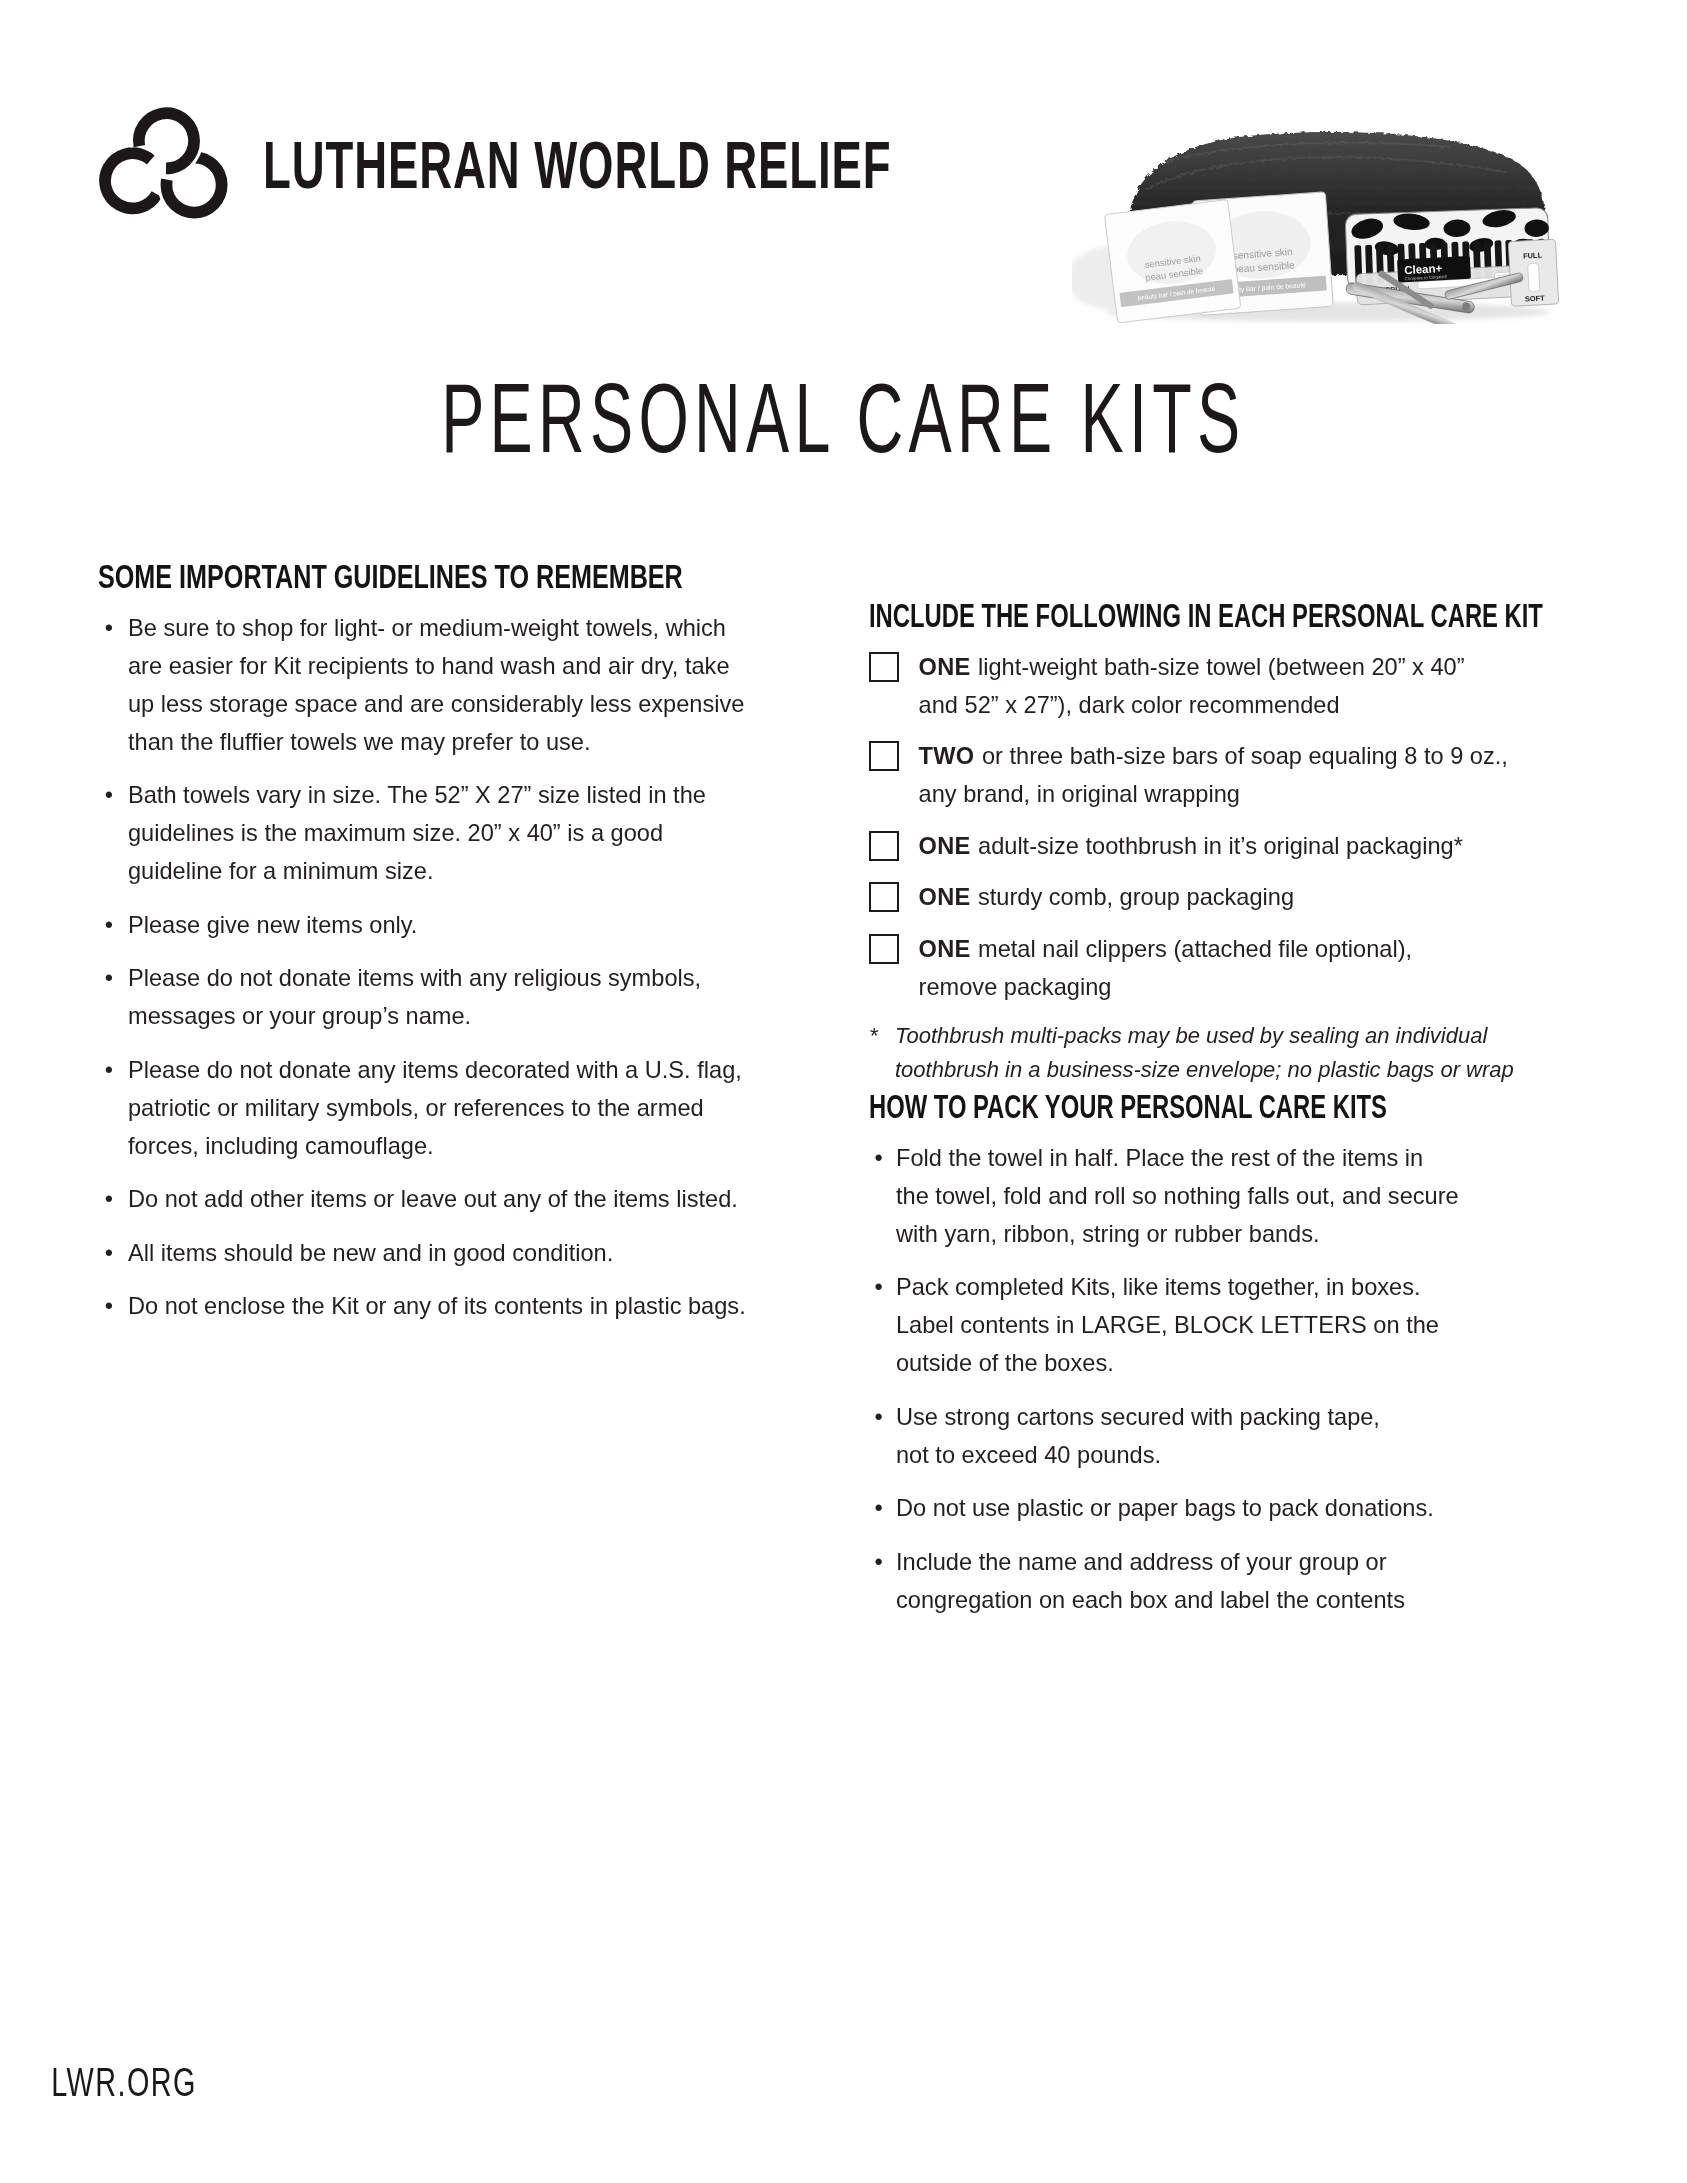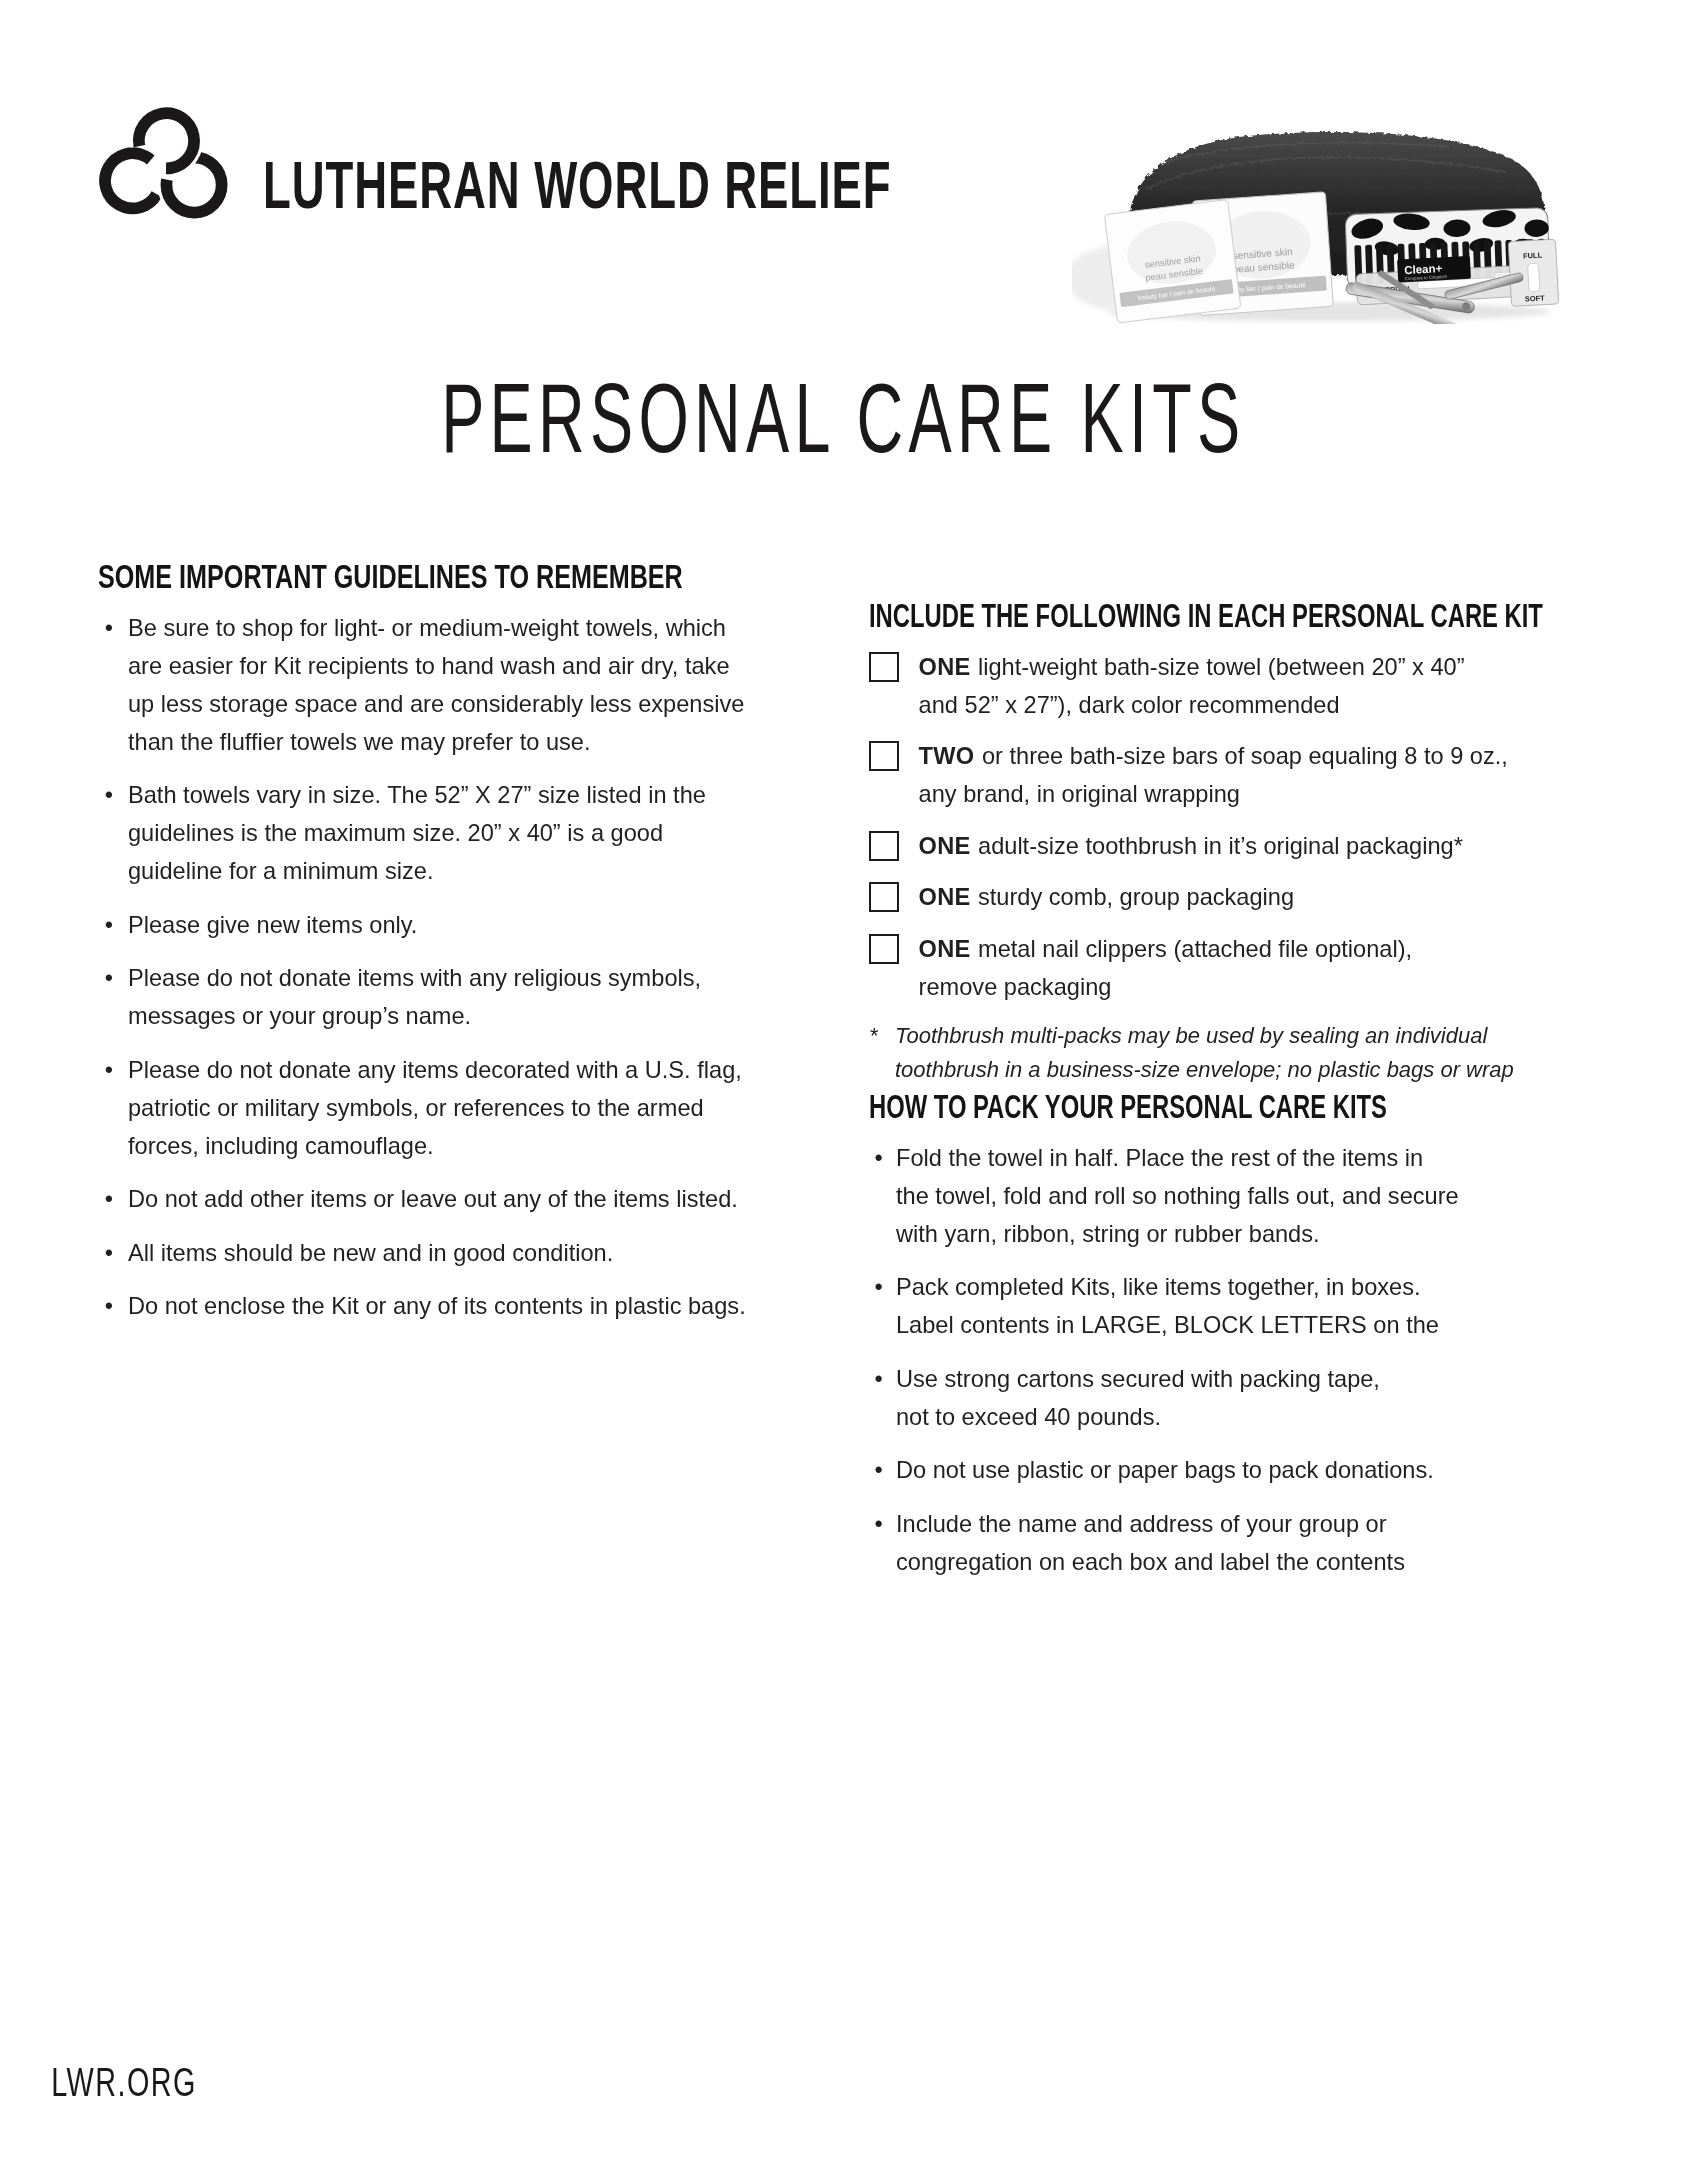--- a/index.html
+++ b/index.html
@@ -1,21 +1,21 @@
 <!DOCTYPE html>
 <html style="--text: #231f20; --box: #1b1b1b;font-size:10.8px"><head>
 <meta charset="utf-8">
 <style>
   html,body { margin:0; padding:0; background:#ffffff; }
   body { width:1687px; height:2183px; font-family:"Liberation Sans", sans-serif; }
   .page { position:relative; width:1687px; height:2183px; background:#fff; overflow:hidden; color:var(--text,#231f20); }
 
   
   .logo { position:absolute; left:97px; top:98px; width:132px; height:138px; }
-  .brand { position:absolute; left:263px; top:146px; }
+  .brand { position:absolute; left:263px; top:126px; }
   .brand-inner { display:inline-block; font-size:67px; font-weight:bold; letter-spacing:1.3px;
                  transform:scaleX(0.68); transform-origin:left center; white-space:nowrap; color:#1b1819; }
   .photo { position:absolute; left:1072px; top:108px; width:489px; height:216px; }
   .photo svg { width:100%; height:100%; }
 
   
   .title { position:absolute; left:0; right:0; top:368px; text-align:center; line-height:101px; margin:0; font-weight:400; }
   .title-inner { display:inline-block; font-size:98px; letter-spacing:8px; color:#1b1819;
                  transform:scaleX(0.66); transform-origin:center center; white-space:nowrap; }
 
@@ -307,20 +307,21 @@
           <div class="line">Fold the towel in half. Place the rest of the items in</div>
           <div class="line">the towel, fold and roll so nothing falls out, and secure</div>
           <div class="line">with yarn, ribbon, string or rubber bands.</div>
         </div>
       </div>
       <div class="bullet-item" style="padding-left:27px;">
         <span class="marker" style="left:5.4px;">•</span>
         <div class="lines">
           <div class="line">Pack completed Kits, like items together, in boxes.</div>
           <div class="line">Label contents in LARGE, BLOCK LETTERS on the</div>
+          <div class="line">outside of the boxes.</div>
         </div>
       </div>
       <div class="bullet-item" style="padding-left:27px;">
         <span class="marker" style="left:5.4px;">•</span>
         <div class="lines">
           <div class="line">Use strong cartons secured with packing tape,</div>
           <div class="line">not to exceed 40 pounds.</div>
         </div>
       </div>
       <div class="bullet-item" style="padding-left:27px;">

